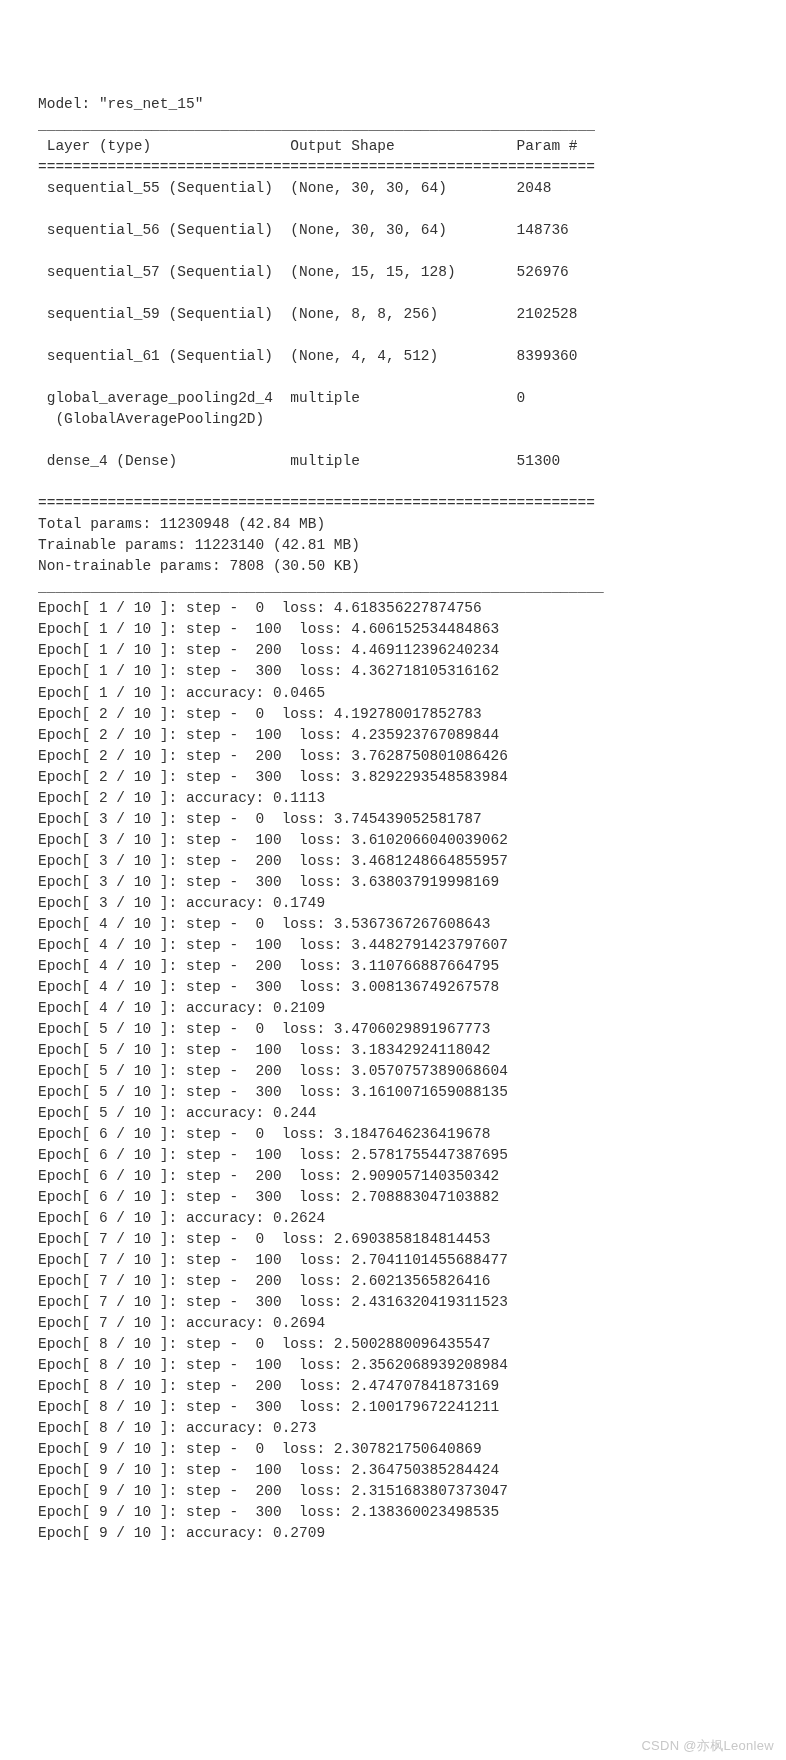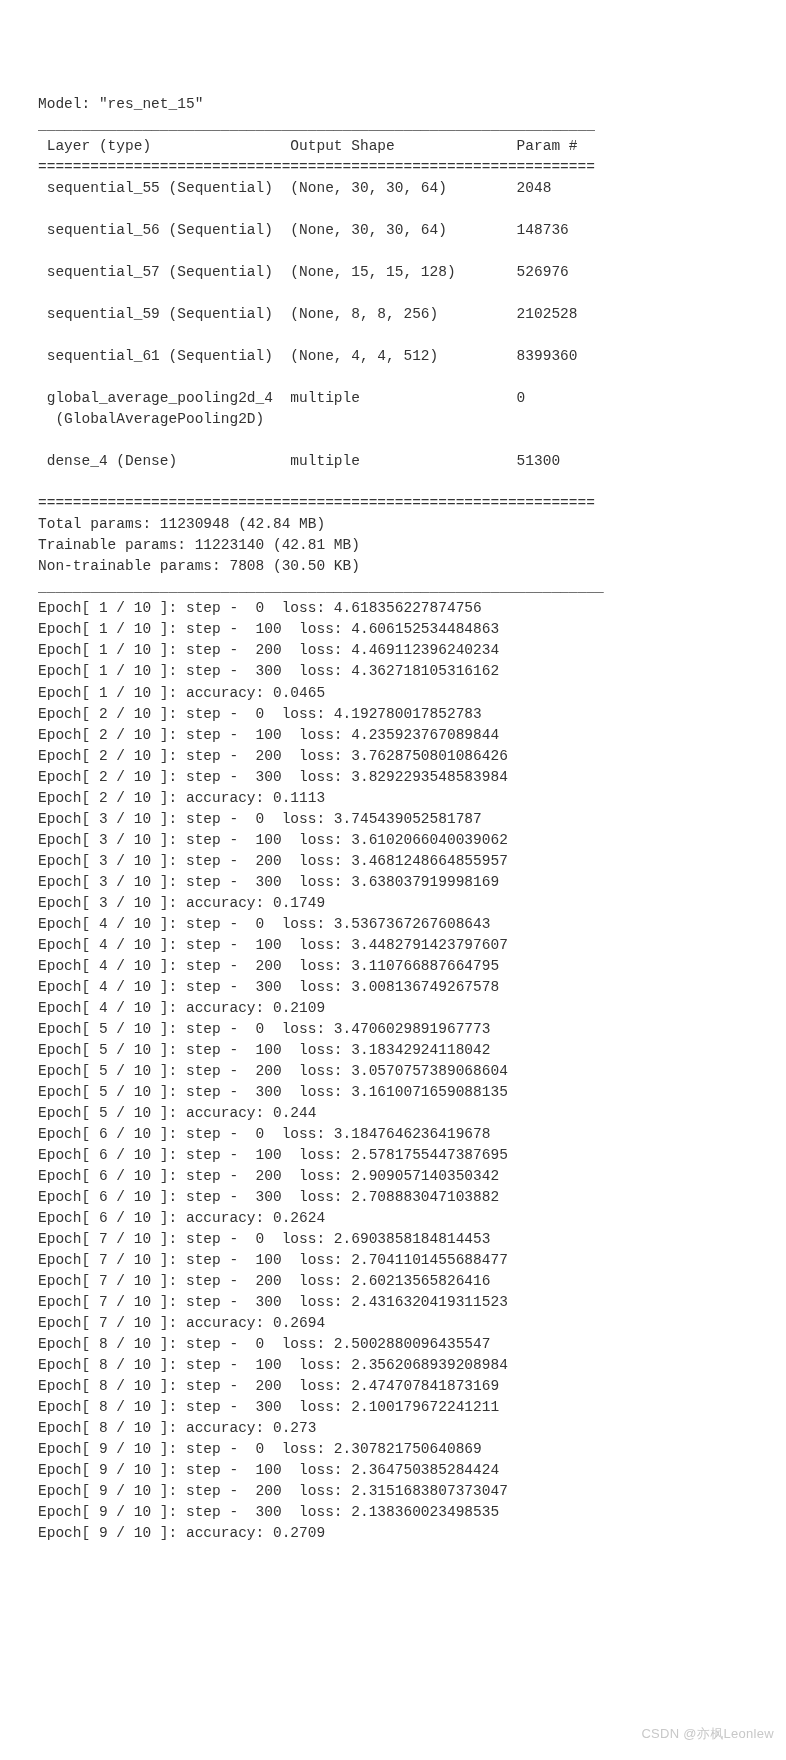--- a/index.html
+++ b/index.html
@@ -7,21 +7,21 @@
     font-family: Consolas, "Courier New", monospace;
     font-size: 14.5px;
     color: #333333;
     margin: 0;
     padding: 10px 0 10px 38px;
     white-space: pre;
     line-height: 1.45;
   }
   .watermark {
     position: fixed;
-    bottom: 16px;
+    bottom: 4px;
     right: 12px;
     font-family: Arial, sans-serif;
     font-size: 13px;
     color: #c8c8c8;
     white-space: nowrap;
     letter-spacing: 0.3px;
   }
 </style>
 </head>
 <body>

